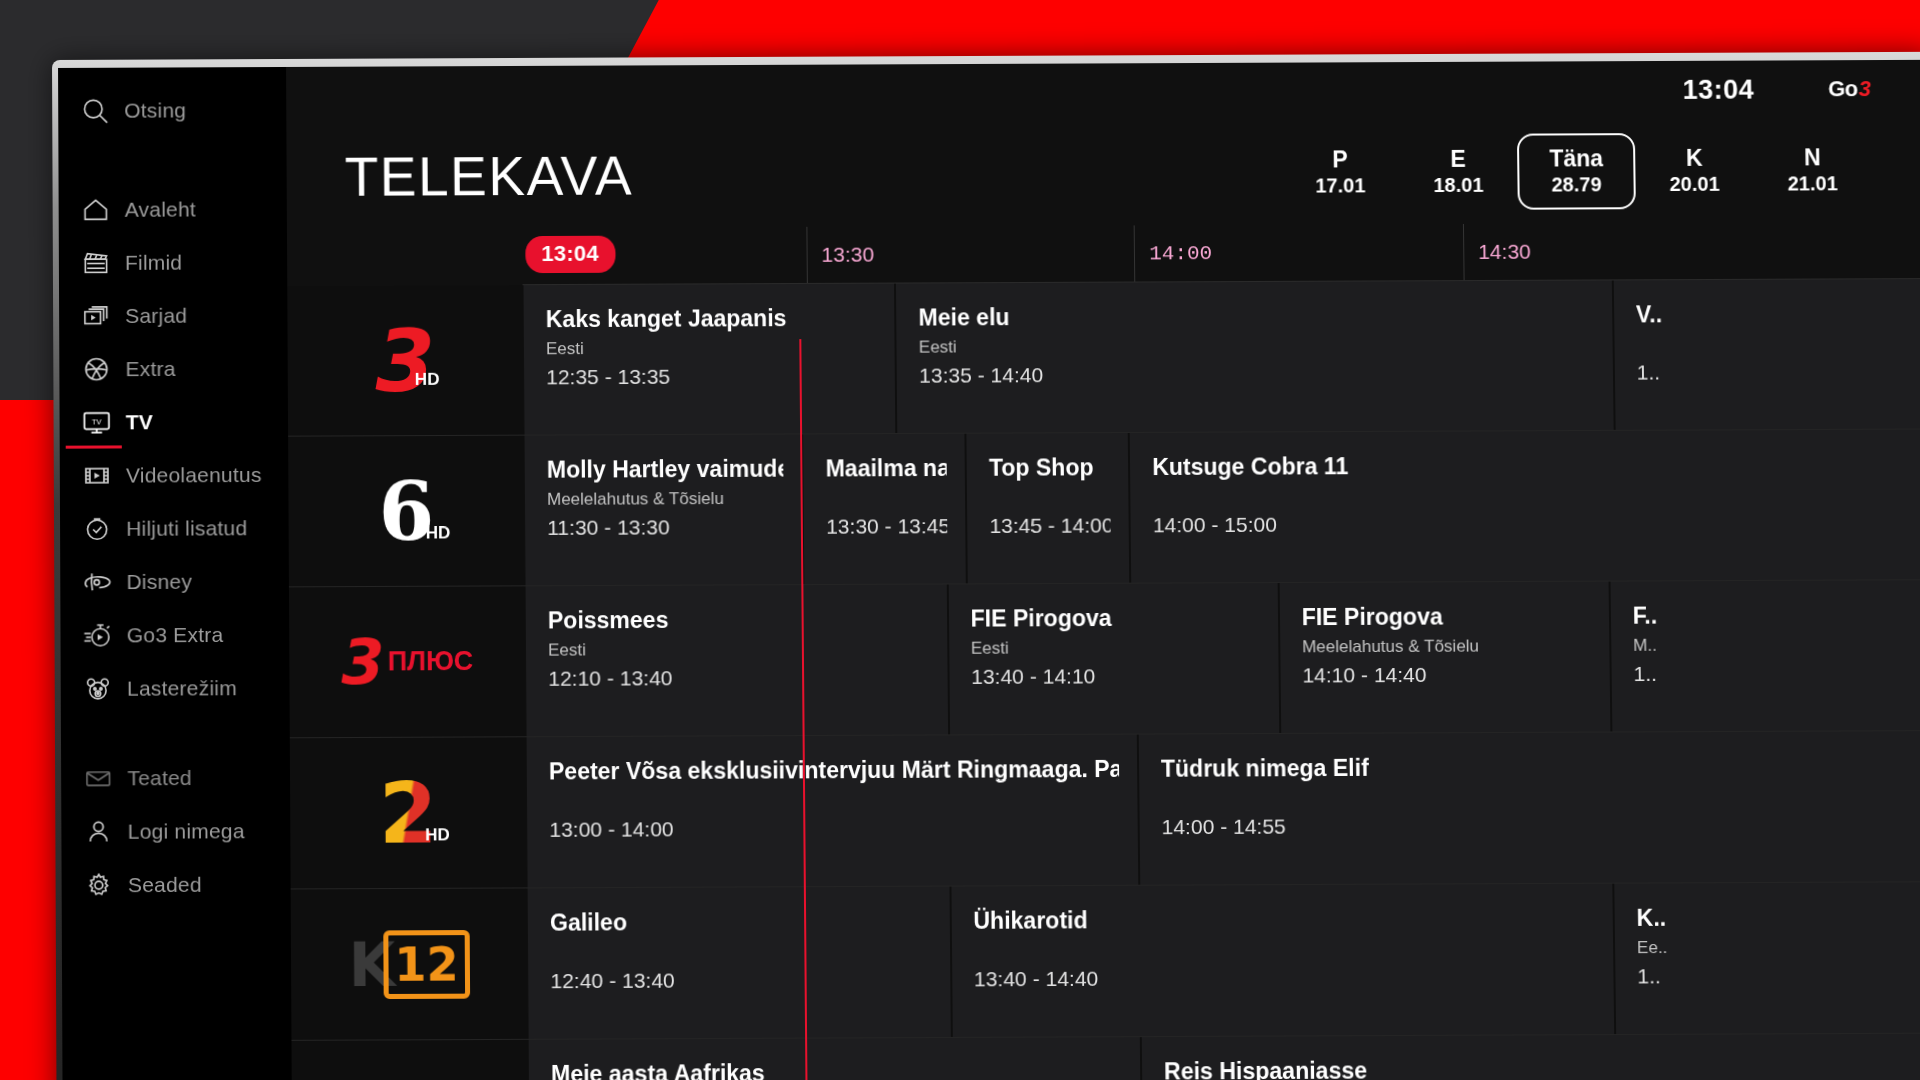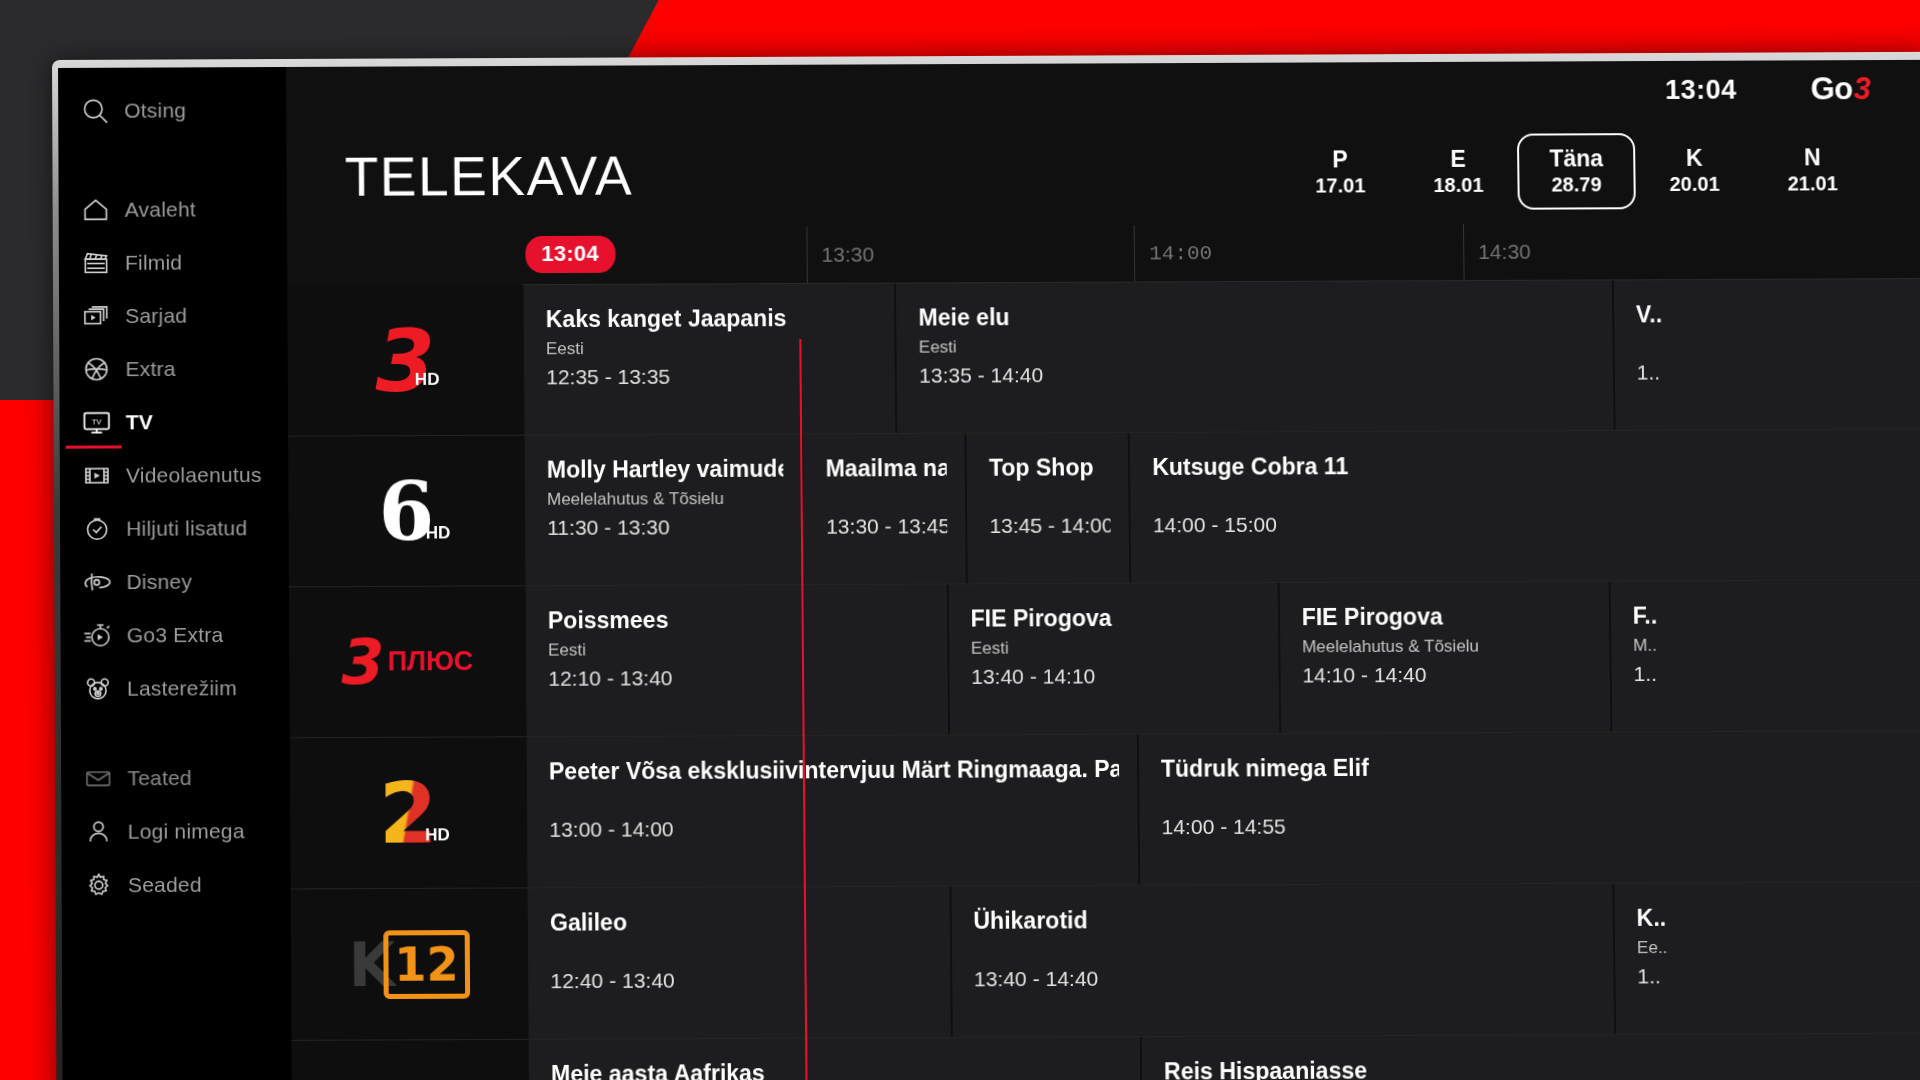--- a/index.html
+++ b/index.html
@@ -102,21 +102,21 @@
     display: flex; flex-direction: column;
     overflow: hidden;
   }
   #topbar {
     height: 58px; flex: 0 0 58px;
     display: flex; align-items: center; justify-content: flex-end;
     padding-right: 56px;
     gap: 74px;
   }
   #clock { color: #fff; font-size: 27px; font-weight: bold; letter-spacing: .5px; }
-  #logo { display: flex; align-items: center; font-size: 31px; font-weight: bold; color: #fff; letter-spacing: -.5px; }
+  #logo { display: flex; align-items: center; font-size: 22px; font-weight: bold; color: #fff; letter-spacing: -.5px; }
   #logo .three { color: #ed1b24; font-style: italic; font-weight: 900; margin-left: 1px; }
 
   #headrow {
     height: 104px; flex: 0 0 104px;
     display: flex; align-items: center;
     padding: 0 56px 0 58px;
   }
   #page-title {
     font-size: 55px; color: #fff; font-weight: 300;
     letter-spacing: 1.5px; flex: 0 0 auto;
@@ -141,21 +141,21 @@
   
   #timeline {
     height: 56px; flex: 0 0 56px;
     position: relative;
     margin-left: 235px;
     border-bottom: 1px solid #2a2a2a;
   }
   .tl-tick {
     position: absolute; top: 0; height: 100%;
     border-left: 1px solid #343434;
-    color: #737373; font-size: 21px;
+    color: #f9a8d4; font-size: 21px;
     padding-left: 14px;
     display: flex; align-items: center;
   }
   #now-badge {
     position: absolute; top: 8px;
     transform: translateX(-50%);
     background: #e8112d; color: #fff;
     font-size: 22px; font-weight: bold;
     padding: 5px 16px 6px;
     border-radius: 17px;

